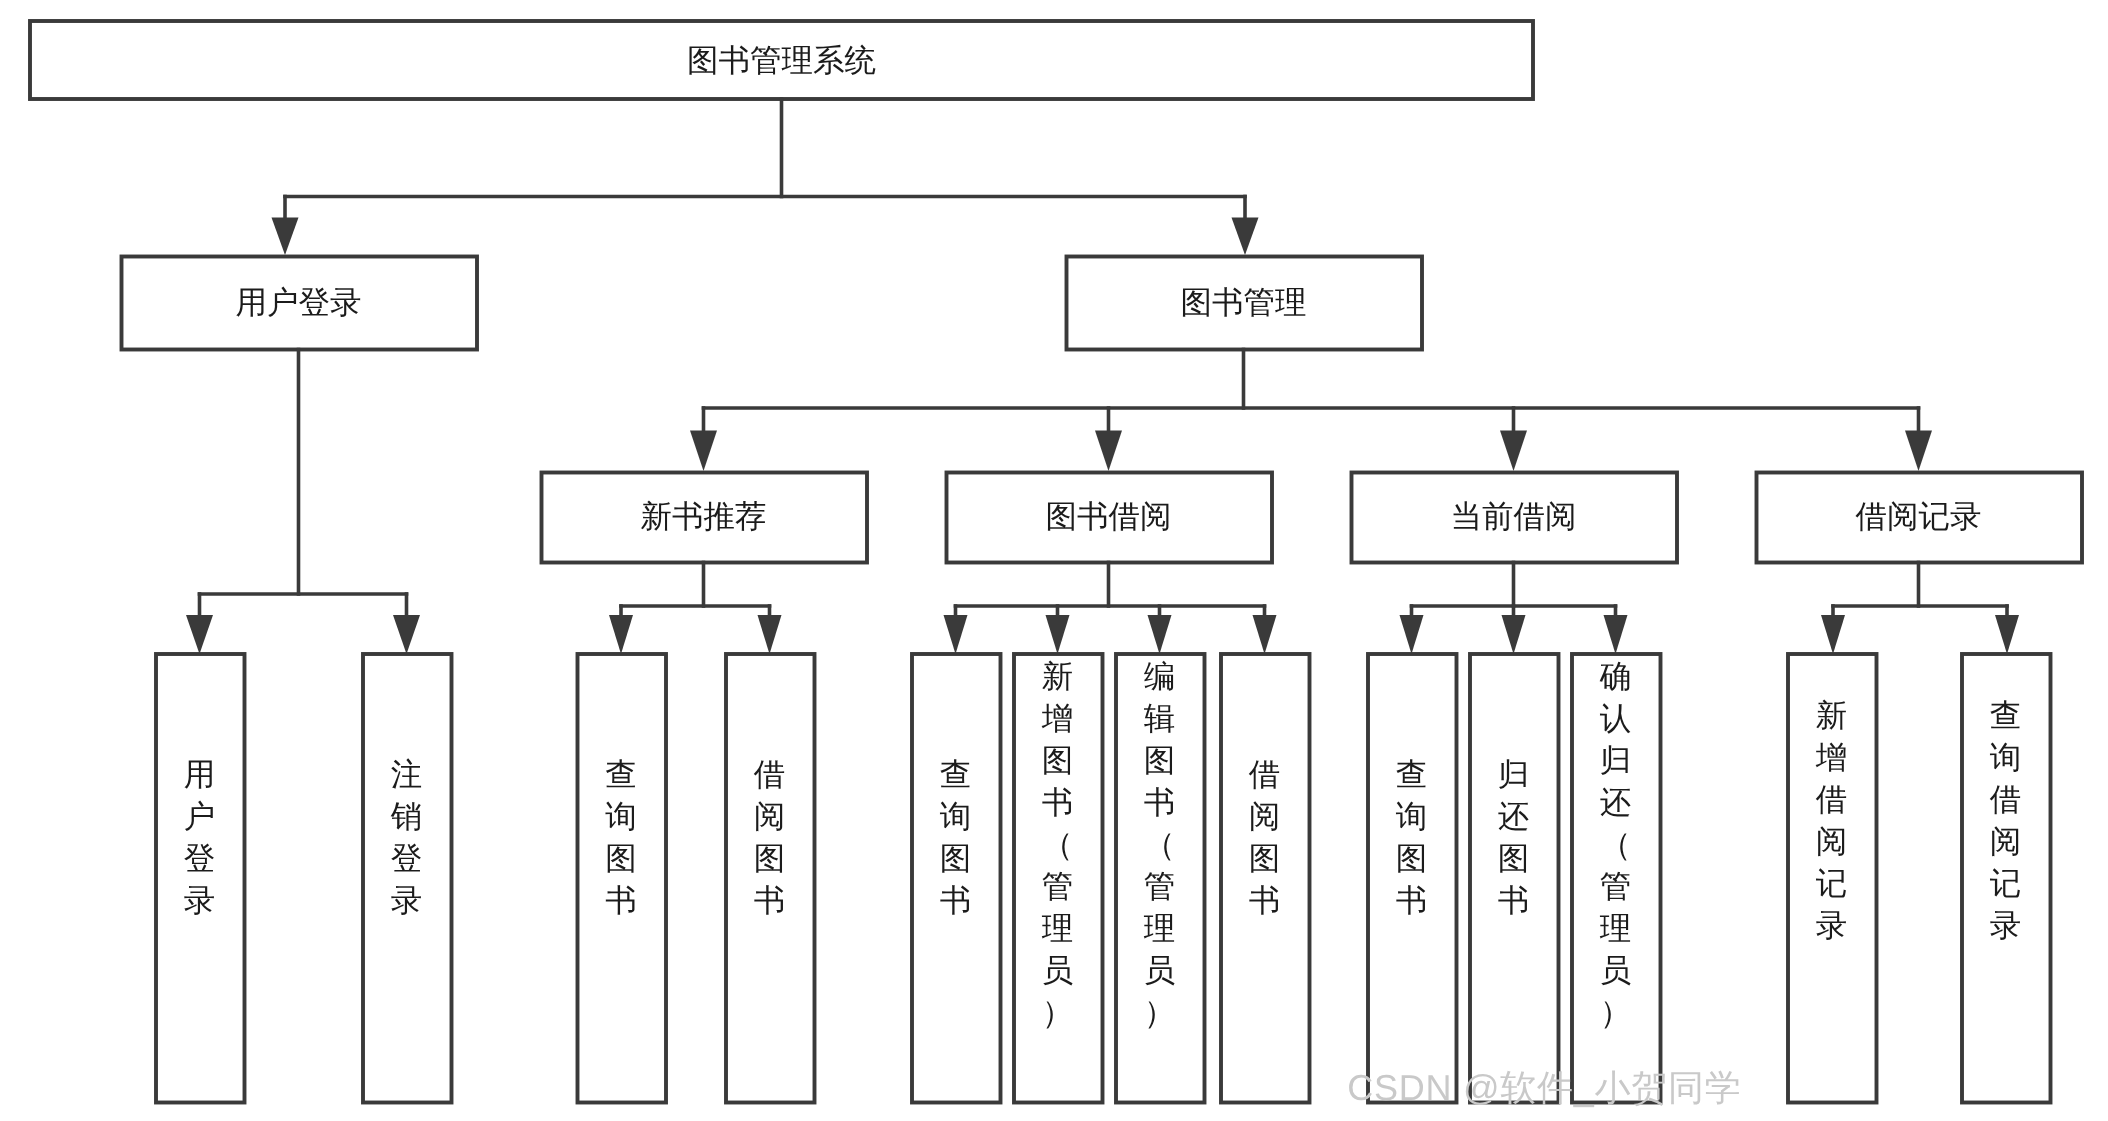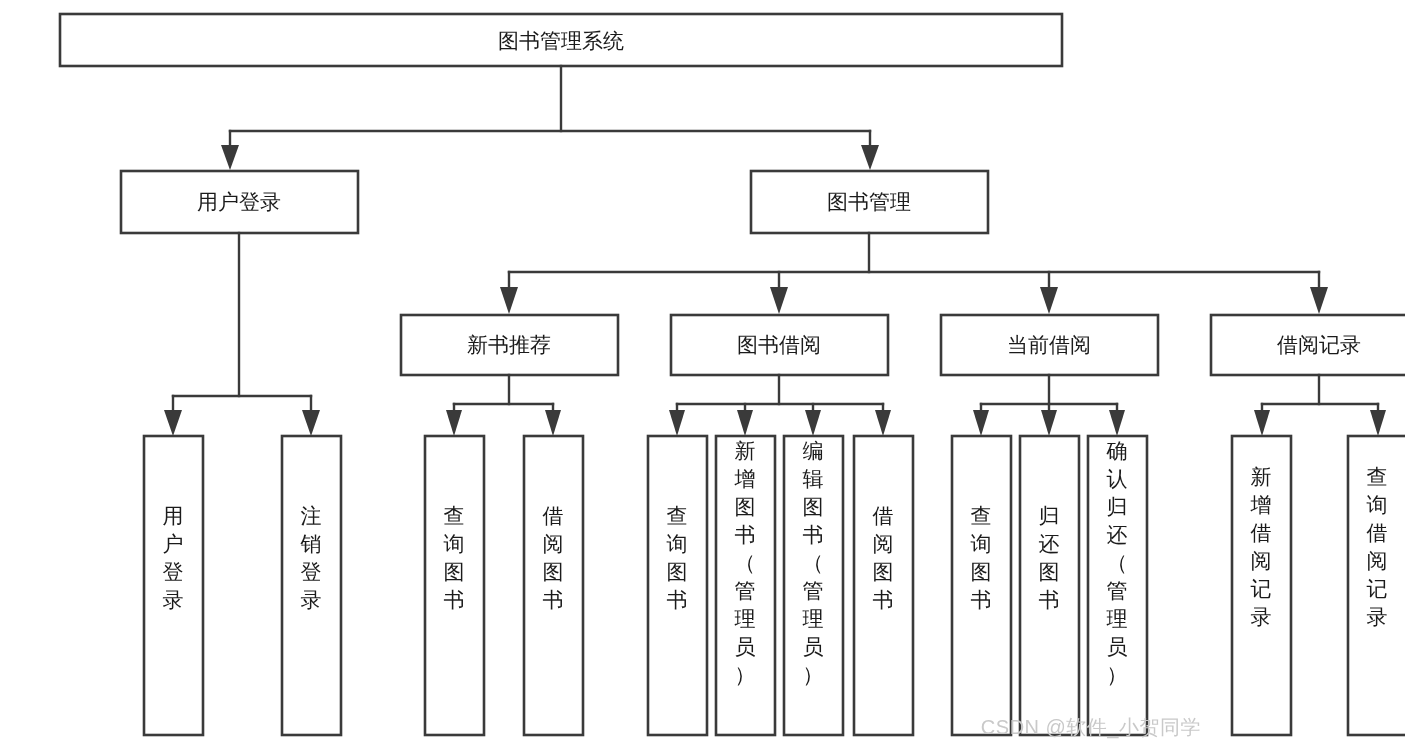--- a/index.html
+++ b/index.html
@@ -11,21 +11,20 @@
     width: 1405px;
     height: 747px;
     font-family: "Liberation Sans", "DejaVu Sans", sans-serif;
     overflow: hidden;
     position: relative;
   }
   #diagram-root {
     position: relative;
     width: 1169px;
     height: 747px;
-    margin-left: 40px;
   }
   svg#tree-svg {
     position: absolute;
     left: 0;
     top: 0;
     width: 1405px;
     height: 747px;
     display: block;
   }
   .node-box {
@@ -54,21 +53,21 @@
     font-family: "Liberation Sans", "DejaVu Sans", sans-serif;
     font-size: 21px;
     fill: #1b1b1b;
     text-anchor: middle;
   }
   .watermark {
     position: absolute;
     right: 8px;
     bottom: 6px;
     font-family: "Liberation Sans", "DejaVu Sans", sans-serif;
-    font-size: 20px;
+    font-size: 24px;
     color: #c9c9c9;
     letter-spacing: 0.5px;
     white-space: nowrap;
     user-select: none;
   }
 </style>
 </head>
 <body>
 
 <div id="diagram-root">

